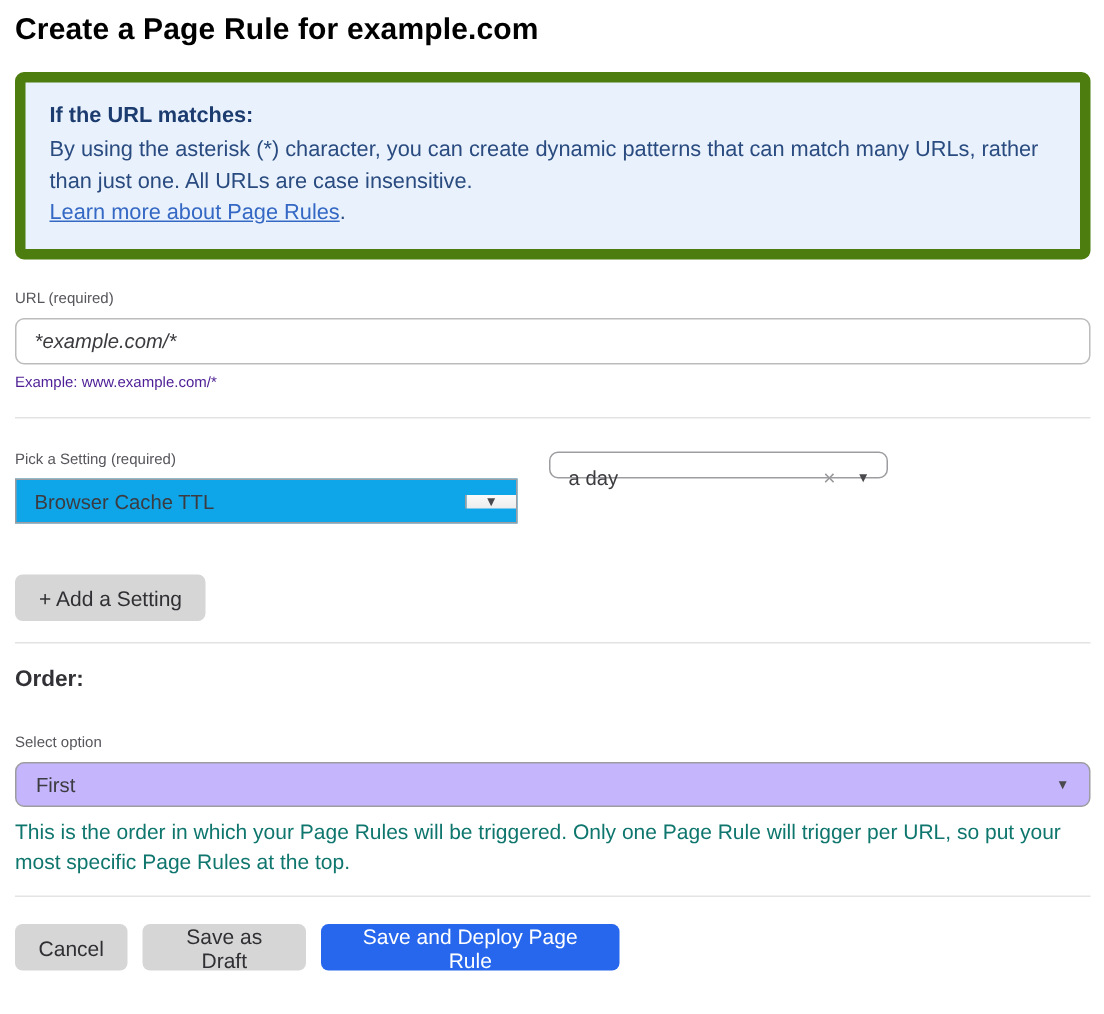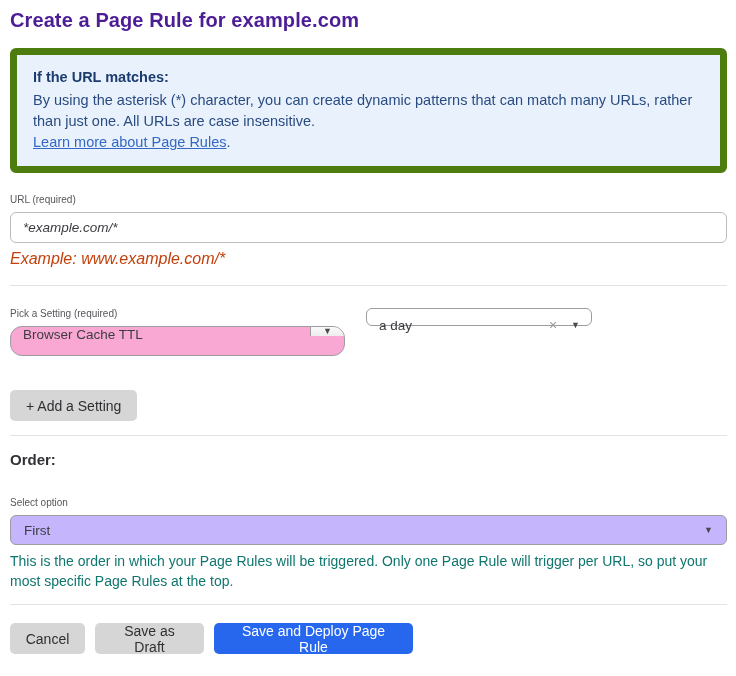--- a/index.html
+++ b/index.html
@@ -8,21 +8,21 @@
     width: 736px; height: 676px;
     font-family: "Liberation Sans", sans-serif;
     color: #36363a;
     position: relative;
     overflow: hidden;
   }
   .container { padding: 9px 9px 0 10px; }
 
   
   .page-title {
-    font-size: 20px; font-weight: bold; color: #4c1d95;
+    font-size: 20px; font-weight: bold; color: #000000;
     letter-spacing: 0.1px; margin-bottom: 16px;
   }
 
   
   .info-box {
     background: #e9f2fc;
     border: 7px solid #4d7c0f;
     border-radius: 6px;
     padding: 12px 16px 13px 16px;
     color: #2a4b80;
@@ -30,21 +30,21 @@
     line-height: 21px;
     margin-bottom: 21px;
   }
   .info-box .info-heading { font-weight: bold; color: #1c3c70; margin-bottom: 2px; }
   .info-box .info-body { max-width: 680px; }
   .info-link { color: #3468c4; text-decoration: underline; cursor: pointer; }
   .info-link-suffix { color: #2a4b80; }
 
   
   .field-label { font-size: 10px; color: #56565c; margin-bottom: 7px; }
-  .helper-text { font-size: 16px; color: #c2410c; margin-top: 7px; font-style: italic; }
+  .helper-text { font-size: 10px; color: #4c1d95; margin-top: 7px; }
 
   
   .text-input {
     width: 717px; height: 31px;
     border: 1px solid #bcbcbc; border-radius: 6px;
     padding: 0 12px;
     font-size: 13.5px; color: #3c3c40;
     font-family: "Liberation Sans", sans-serif;
     background: #fff;
     outline: none;
@@ -58,24 +58,24 @@
 
   .section-heading { font-size: 15px; font-weight: bold; color: #323236; }
 
   
   .settings-row { display: flex; gap: 21px; margin-top: 22px; }
   .settings-col-1 { width: 335px; }
   .settings-col-2 { width: 226px; }
 
   
   .select-segmented {
-    display: flex; align-items: flex-start;
+    display: flex; align-items: center;
     height: 30px;
-    border: 1px solid #9d9da1; border-radius: 12px;
-    background: #f9a8d4; overflow: hidden; cursor: pointer;
+    border: 1px solid #9d9da1; border-radius: 0;
+    background: #0ea5e9; overflow: hidden; cursor: pointer;
   }
   .select-segmented .select-value {
     flex: 1; display: flex; align-items: center;
     padding-left: 12px; font-size: 13.5px; color: #3c3c40;
   }
   .select-segmented .caret-box {
     width: 34px; border-left: 1px solid #9d9da1;
     background: linear-gradient(#fafafa, #ededed);
     display: flex; align-items: center; justify-content: center;
   }

